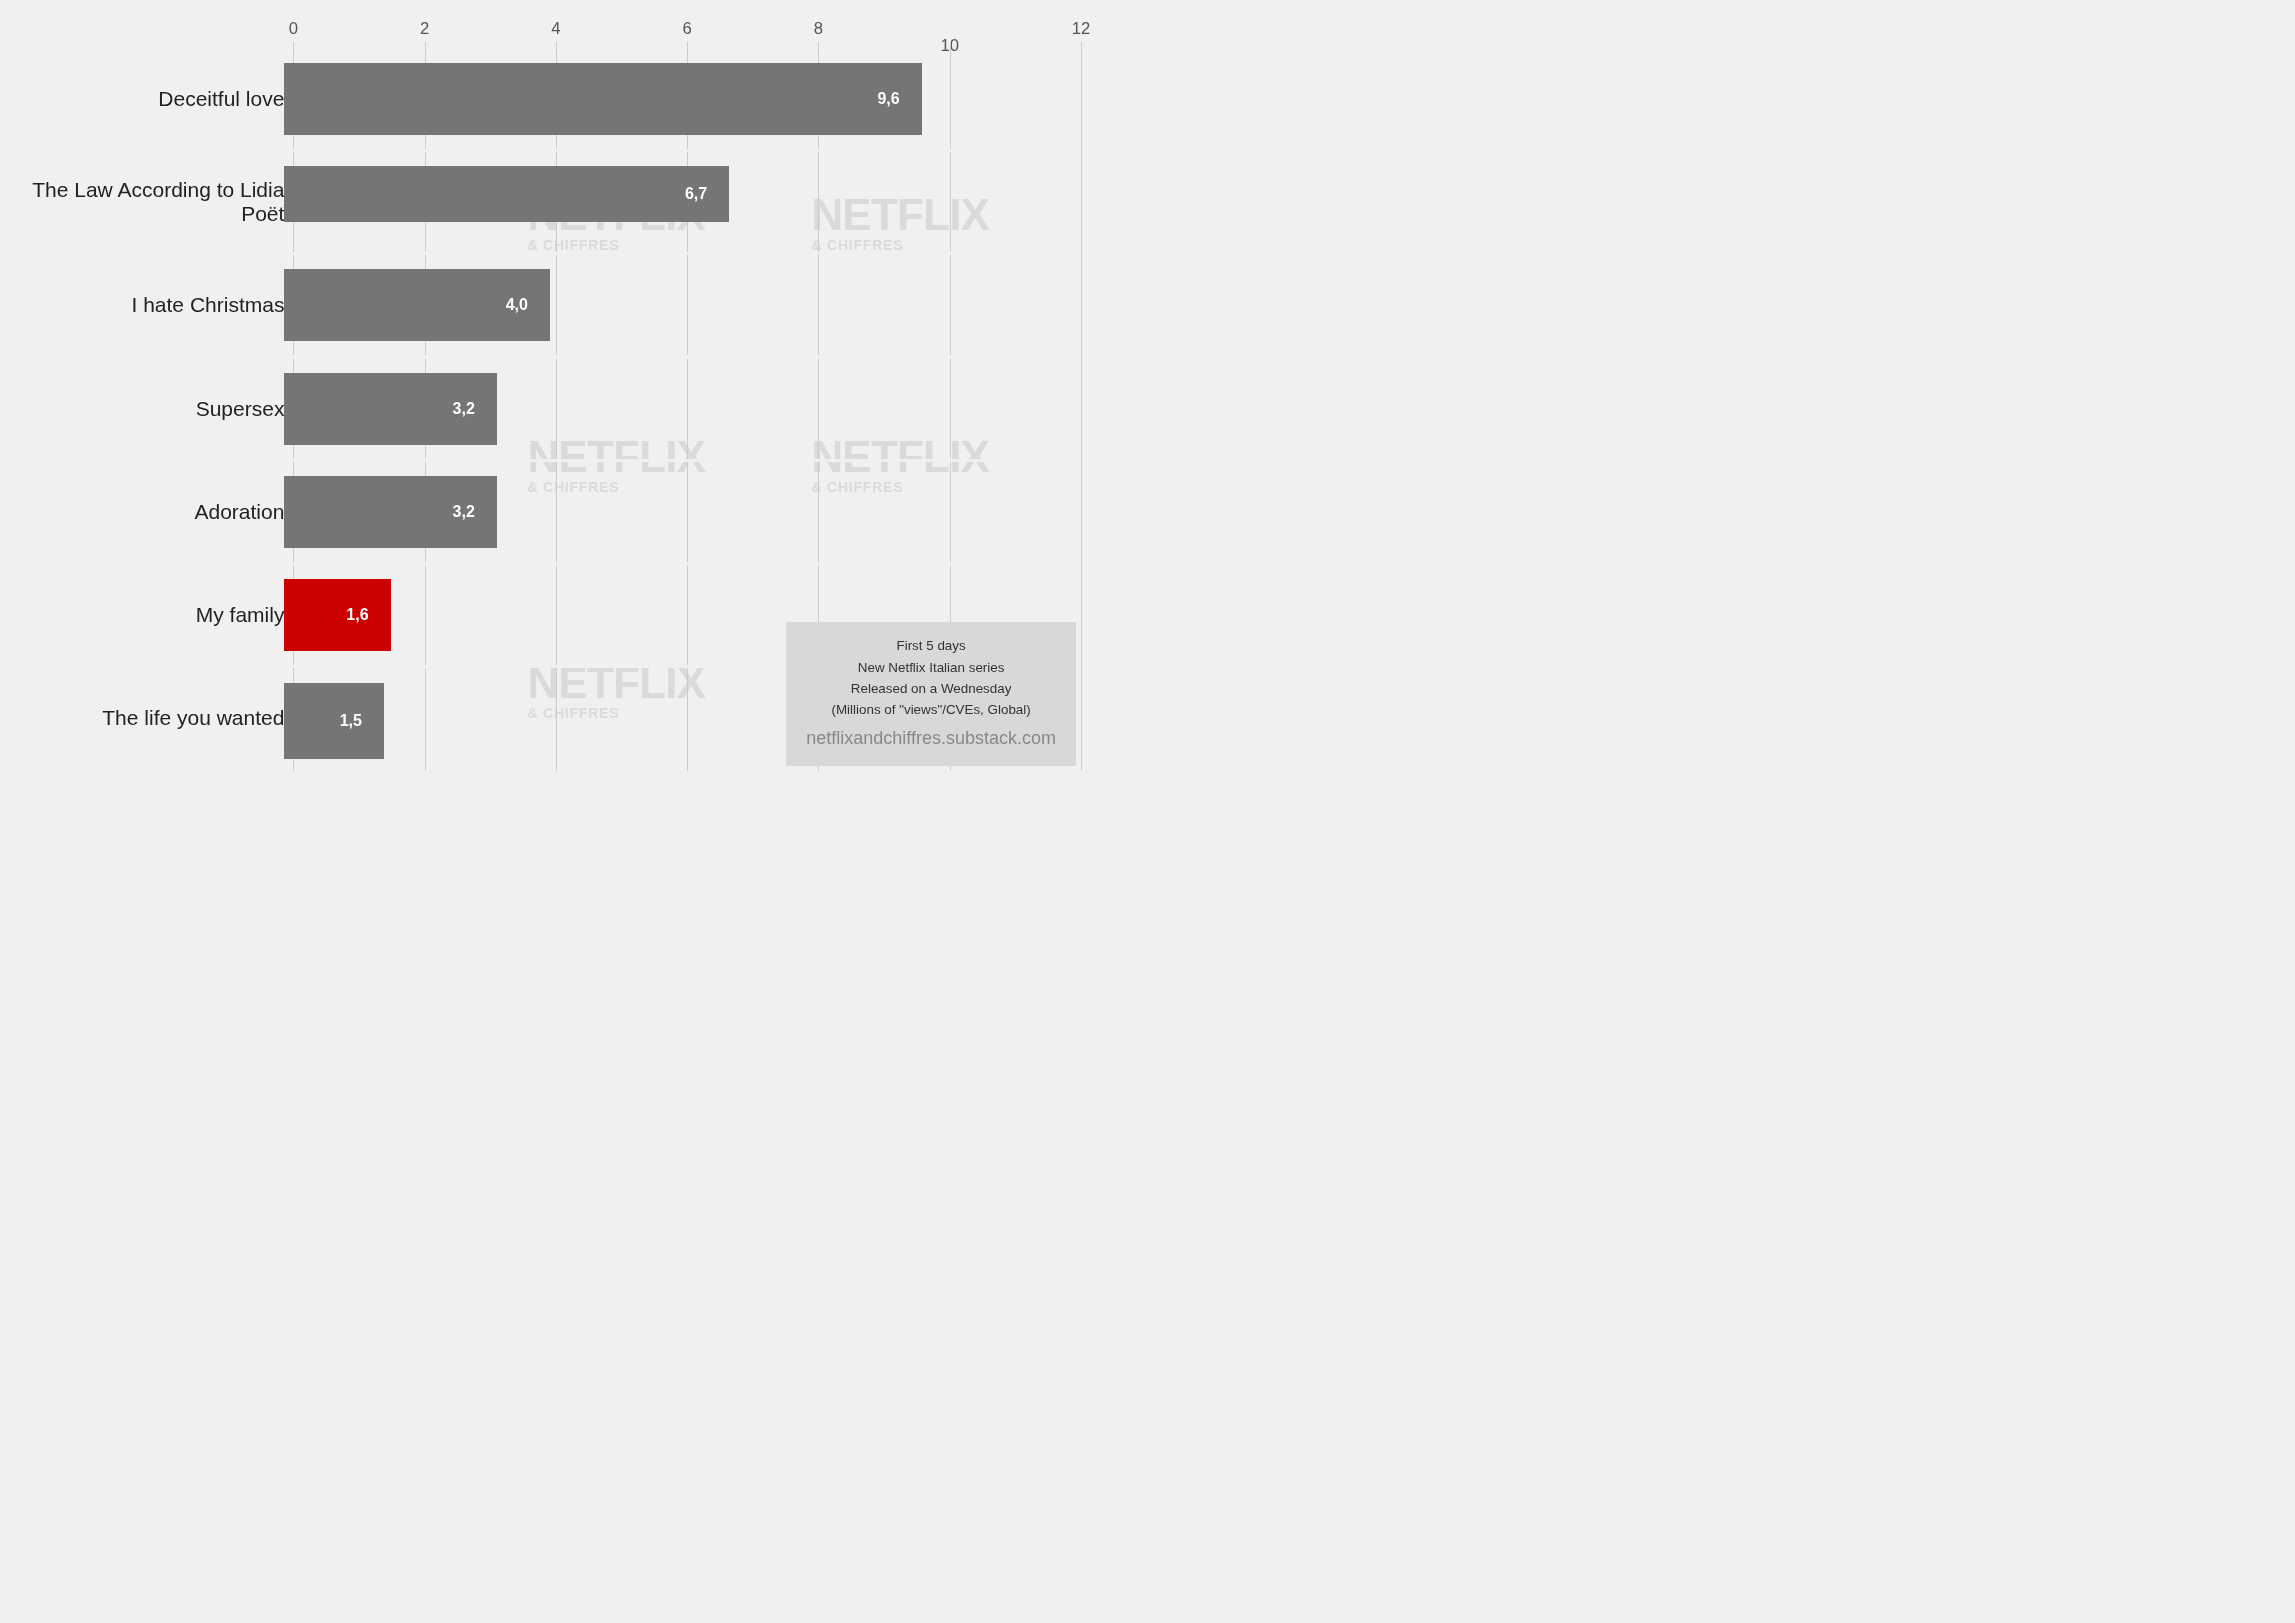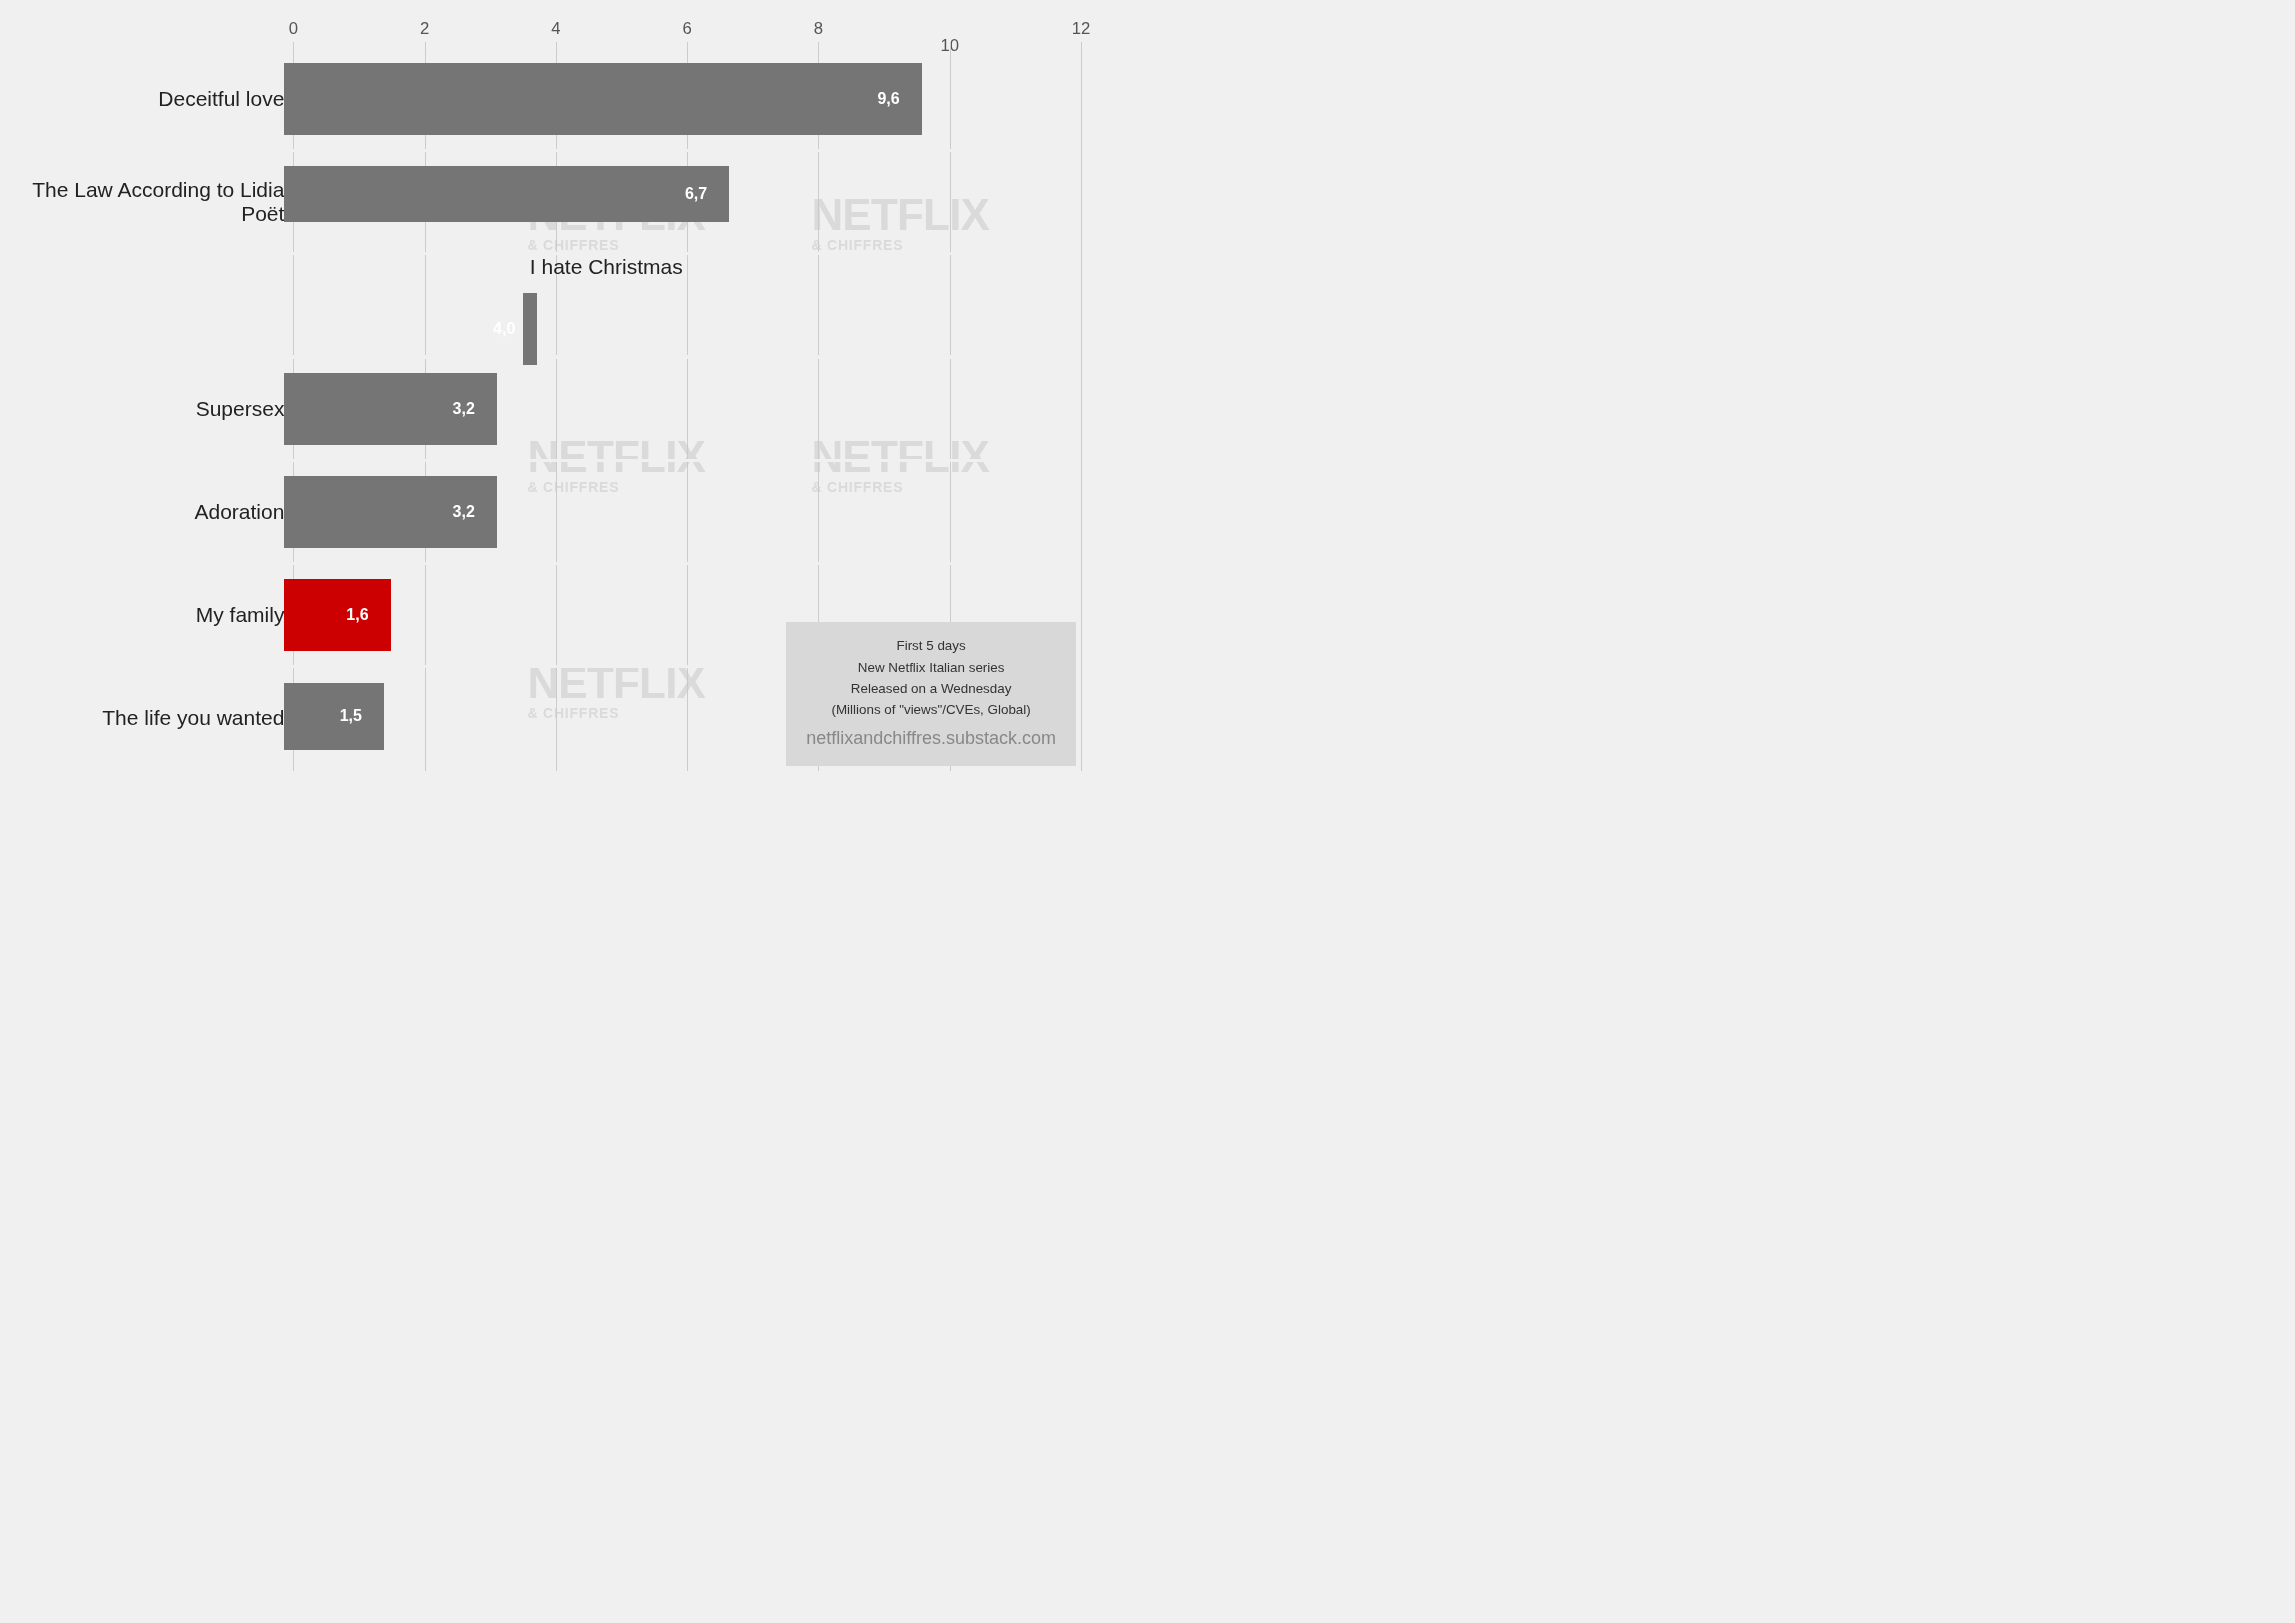--- a/index.html
+++ b/index.html
@@ -187,21 +187,21 @@
         <div class="bar-sep"></div>
         <div class="bar-row" style="height: 100px;">
           <div class="bar-label">The Law According to Lidia Poët</div>
           <div class="bar-wrapper" style="height: 100%; position: relative;">
             <div class="bar bar-gray" style="width: 55.8333%; height: 56px; margin-top: 14.2px;">
               <span class="bar-value">6,7</span>
             </div>
           </div>
         </div>
         <div class="bar-sep"></div>
-        <div class="bar-row" style="height: 100px; flex-direction: column;">
+        <div class="bar-row" style="height: 100px;">
           <div class="bar-label">I hate Christmas</div>
           <div class="bar-wrapper" style="height: 100%; position: relative;">
             <div class="bar bar-gray" style="width: 33.3333%; height: 72px; margin-top: 14.2px;">
               <span class="bar-value">4,0</span>
             </div>
           </div>
         </div>
         <div class="bar-sep"></div>
         <div class="bar-row" style="height: 100px;">
           <div class="bar-label">Supersex</div>
@@ -226,21 +226,21 @@
           <div class="bar-wrapper" style="height: 100%; position: relative;">
             <div class="bar bar-red" style="width: 13.3333%; height: 72px; margin-top: 14.2px;">
               <span class="bar-value">1,6</span>
             </div>
           </div>
         </div>
         <div class="bar-sep"></div>
         <div class="bar-row" style="height: 100px;">
           <div class="bar-label">The life you wanted</div>
           <div class="bar-wrapper" style="height: 100%; position: relative;">
-            <div class="bar bar-gray" style="width: 12.5%; height: 67px; margin-top: 14.2px;">
+            <div class="bar bar-gray" style="width: 12.5%; height: 76px; margin-top: 14.2px;">
               <span class="bar-value">1,5</span>
             </div>
           </div>
         </div>
       </div>
 
     <div class="legend-box" id="legend-box">
   <div>First 5 days</div>
   <div>New Netflix Italian series</div>
   <div>Released on a Wednesday</div>

